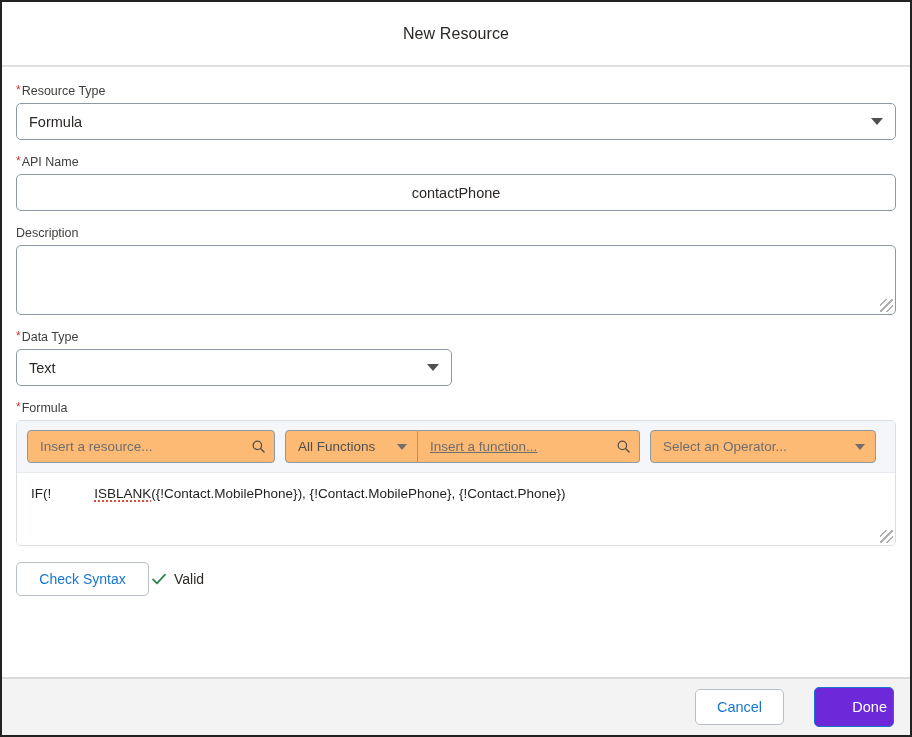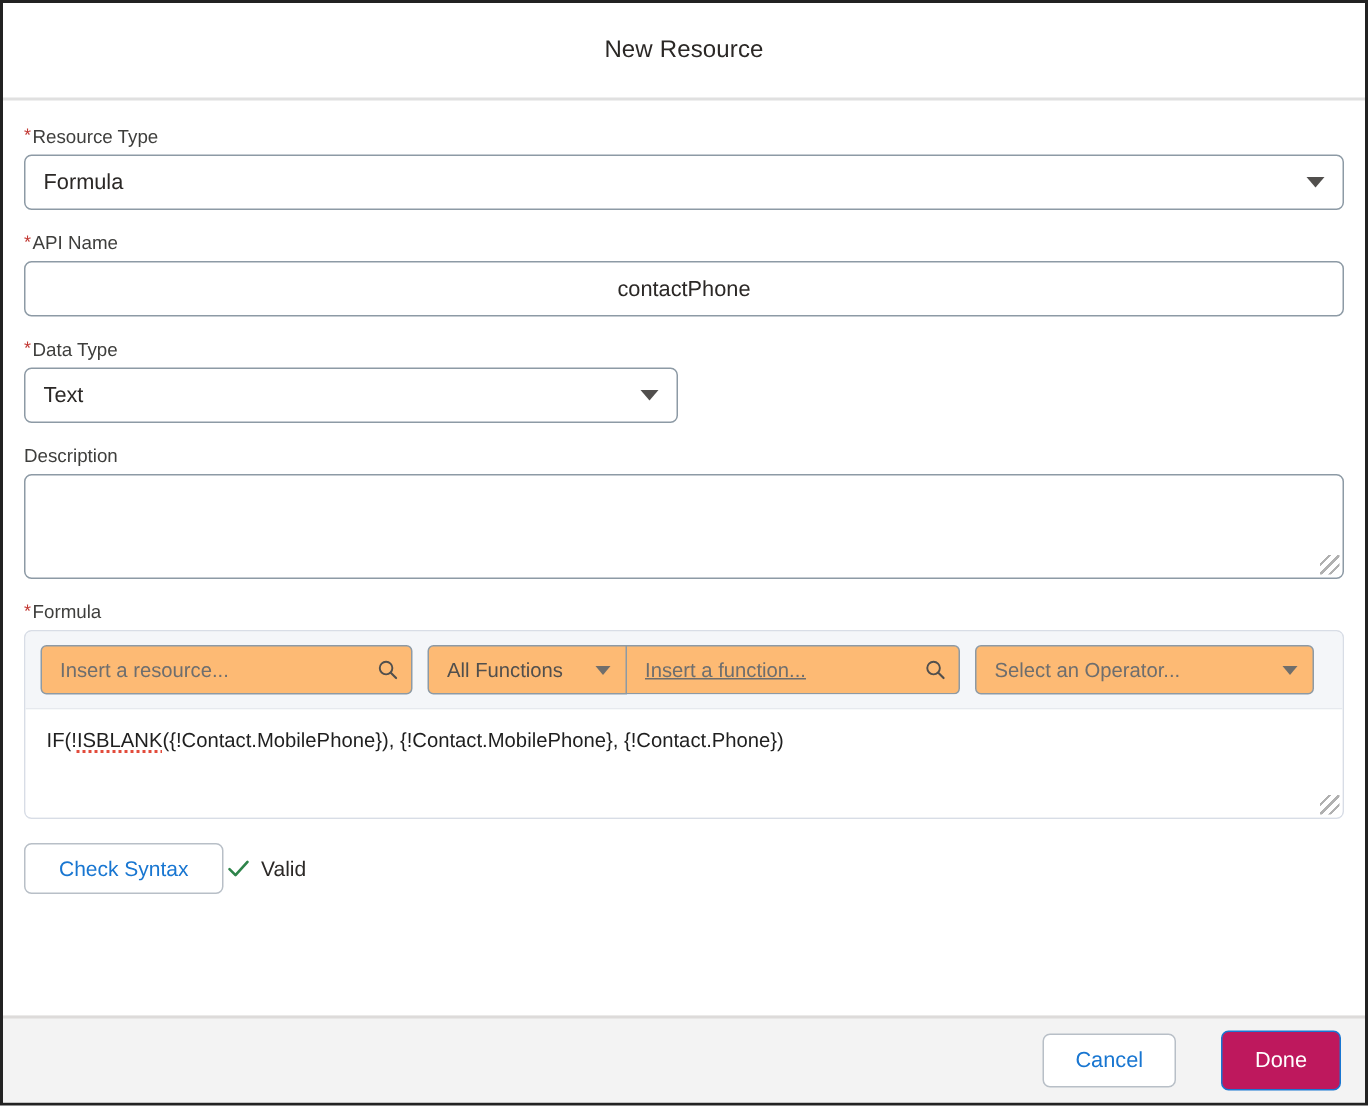--- a/index.html
+++ b/index.html
@@ -200,20 +200,21 @@
     color: #1f1f1f;
     line-height: 18px;
     word-break: break-word;
   }
   .spell-err {
     text-decoration: underline;
     text-decoration-style: dotted;
     text-decoration-color: #e24b3b;
     text-decoration-thickness: 1.5px;
     text-underline-offset: 2px;
+    margin-left: 43px;
   }
 
   .syntax-row {
     display: flex;
     align-items: center;
     margin-top: 16px;
     gap: 2px;
   }
   .btn-outline {
     box-sizing: border-box;
@@ -264,25 +265,26 @@
     font-size: 14.5px;
     font-family: "Liberation Sans", sans-serif;
     cursor: pointer;
   }
   .btn-done {
     box-sizing: border-box;
     height: 40px;
     min-width: 80px;
     border: 1px solid #1876d1;
     border-radius: 5px;
-    background: #be185d;
+    background: #6d28d9;
     color: #ffffff;
     font-size: 14.5px;
     font-family: "Liberation Sans", sans-serif;
     cursor: pointer;
+    text-align: right;
   }
 </style>
 </head>
 <body>
 
 <div class="modal">
 
   <div class="modal-header">
     <div class="modal-title">New Resource</div>
   </div>
@@ -302,33 +304,33 @@
     <div class="field">
       <label class="field-label">
         <span class="req-star">*</span><span>API Name</span>
       </label>
       <div class="control">
         <span>contactPhone</span>
       </div>
     </div>
 
     <div class="field">
+      <label class="field-label">Description</label>
+      <div class="textarea-control">
+        <span class="resize-grip"></span>
+      </div>
+    </div>
+
+    <div class="field">
       <label class="field-label">
         <span class="req-star">*</span><span>Data Type</span>
       </label>
       <div class="control select-control narrow">
         <span>Text</span>
         <span class="caret"></span>
-      </div>
-    </div>
-
-    <div class="field">
-      <label class="field-label">Description</label>
-      <div class="textarea-control">
-        <span class="resize-grip"></span>
       </div>
     </div>
 
     <div class="field">
       <label class="field-label">
         <span class="req-star">*</span><span>Formula</span>
       </label>
 
       <div class="formula-wrap">
         <div class="formula-toolbar">

